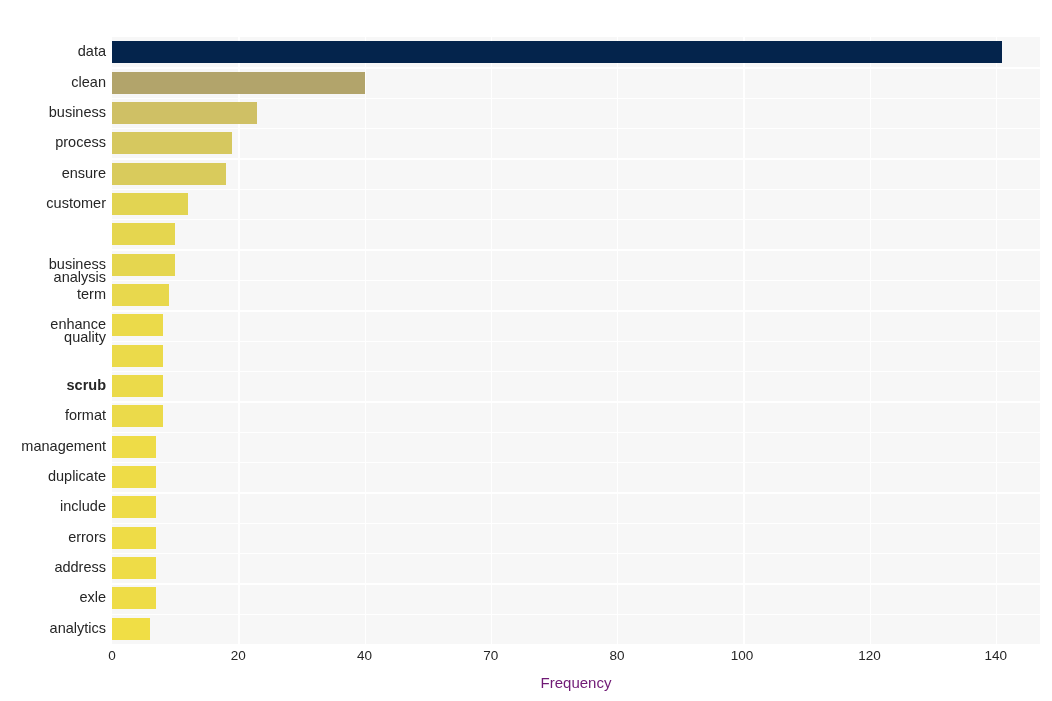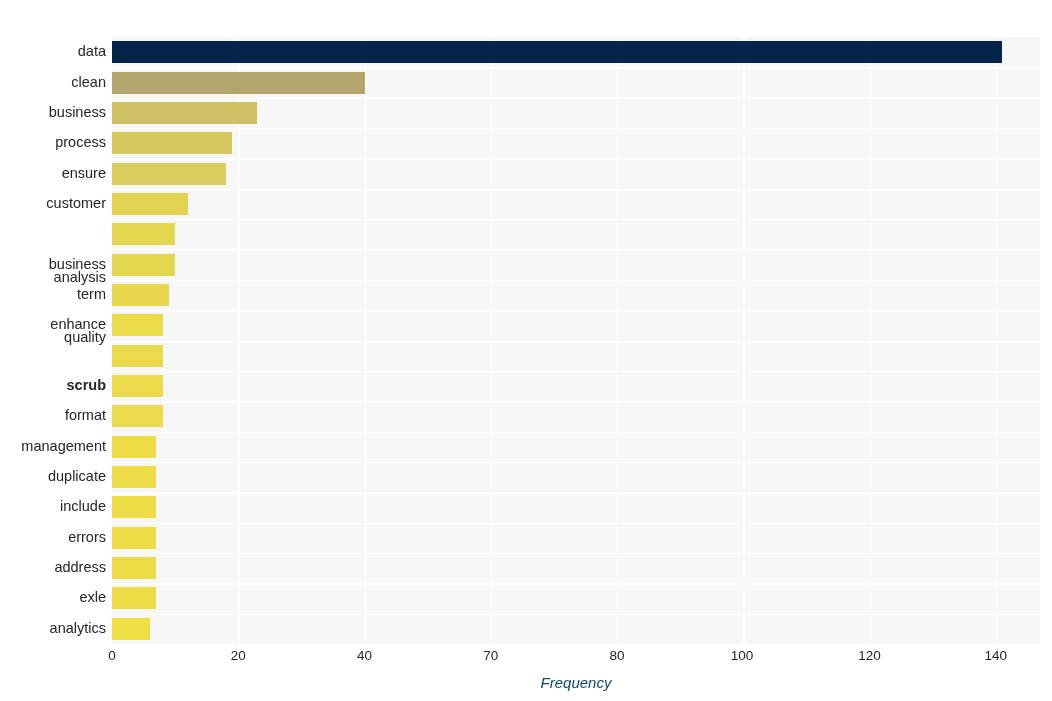--- a/index.html
+++ b/index.html
@@ -102,22 +102,21 @@
     white-space: nowrap;
   }
 
   #x-axis-label {
     position: absolute;
     left: 112px;
     top: 674px;
     width: 928px;
     text-align: center;
     font-size: 15px;
-    color: #0c4a6e;
-    font-style: italic;
+    color: #701a75;
   }
 </style>
 </head>
 <body>
 
 <div id="figure">
 
 
   <div id="plot-area">
     <div id="grid-v-layer">

